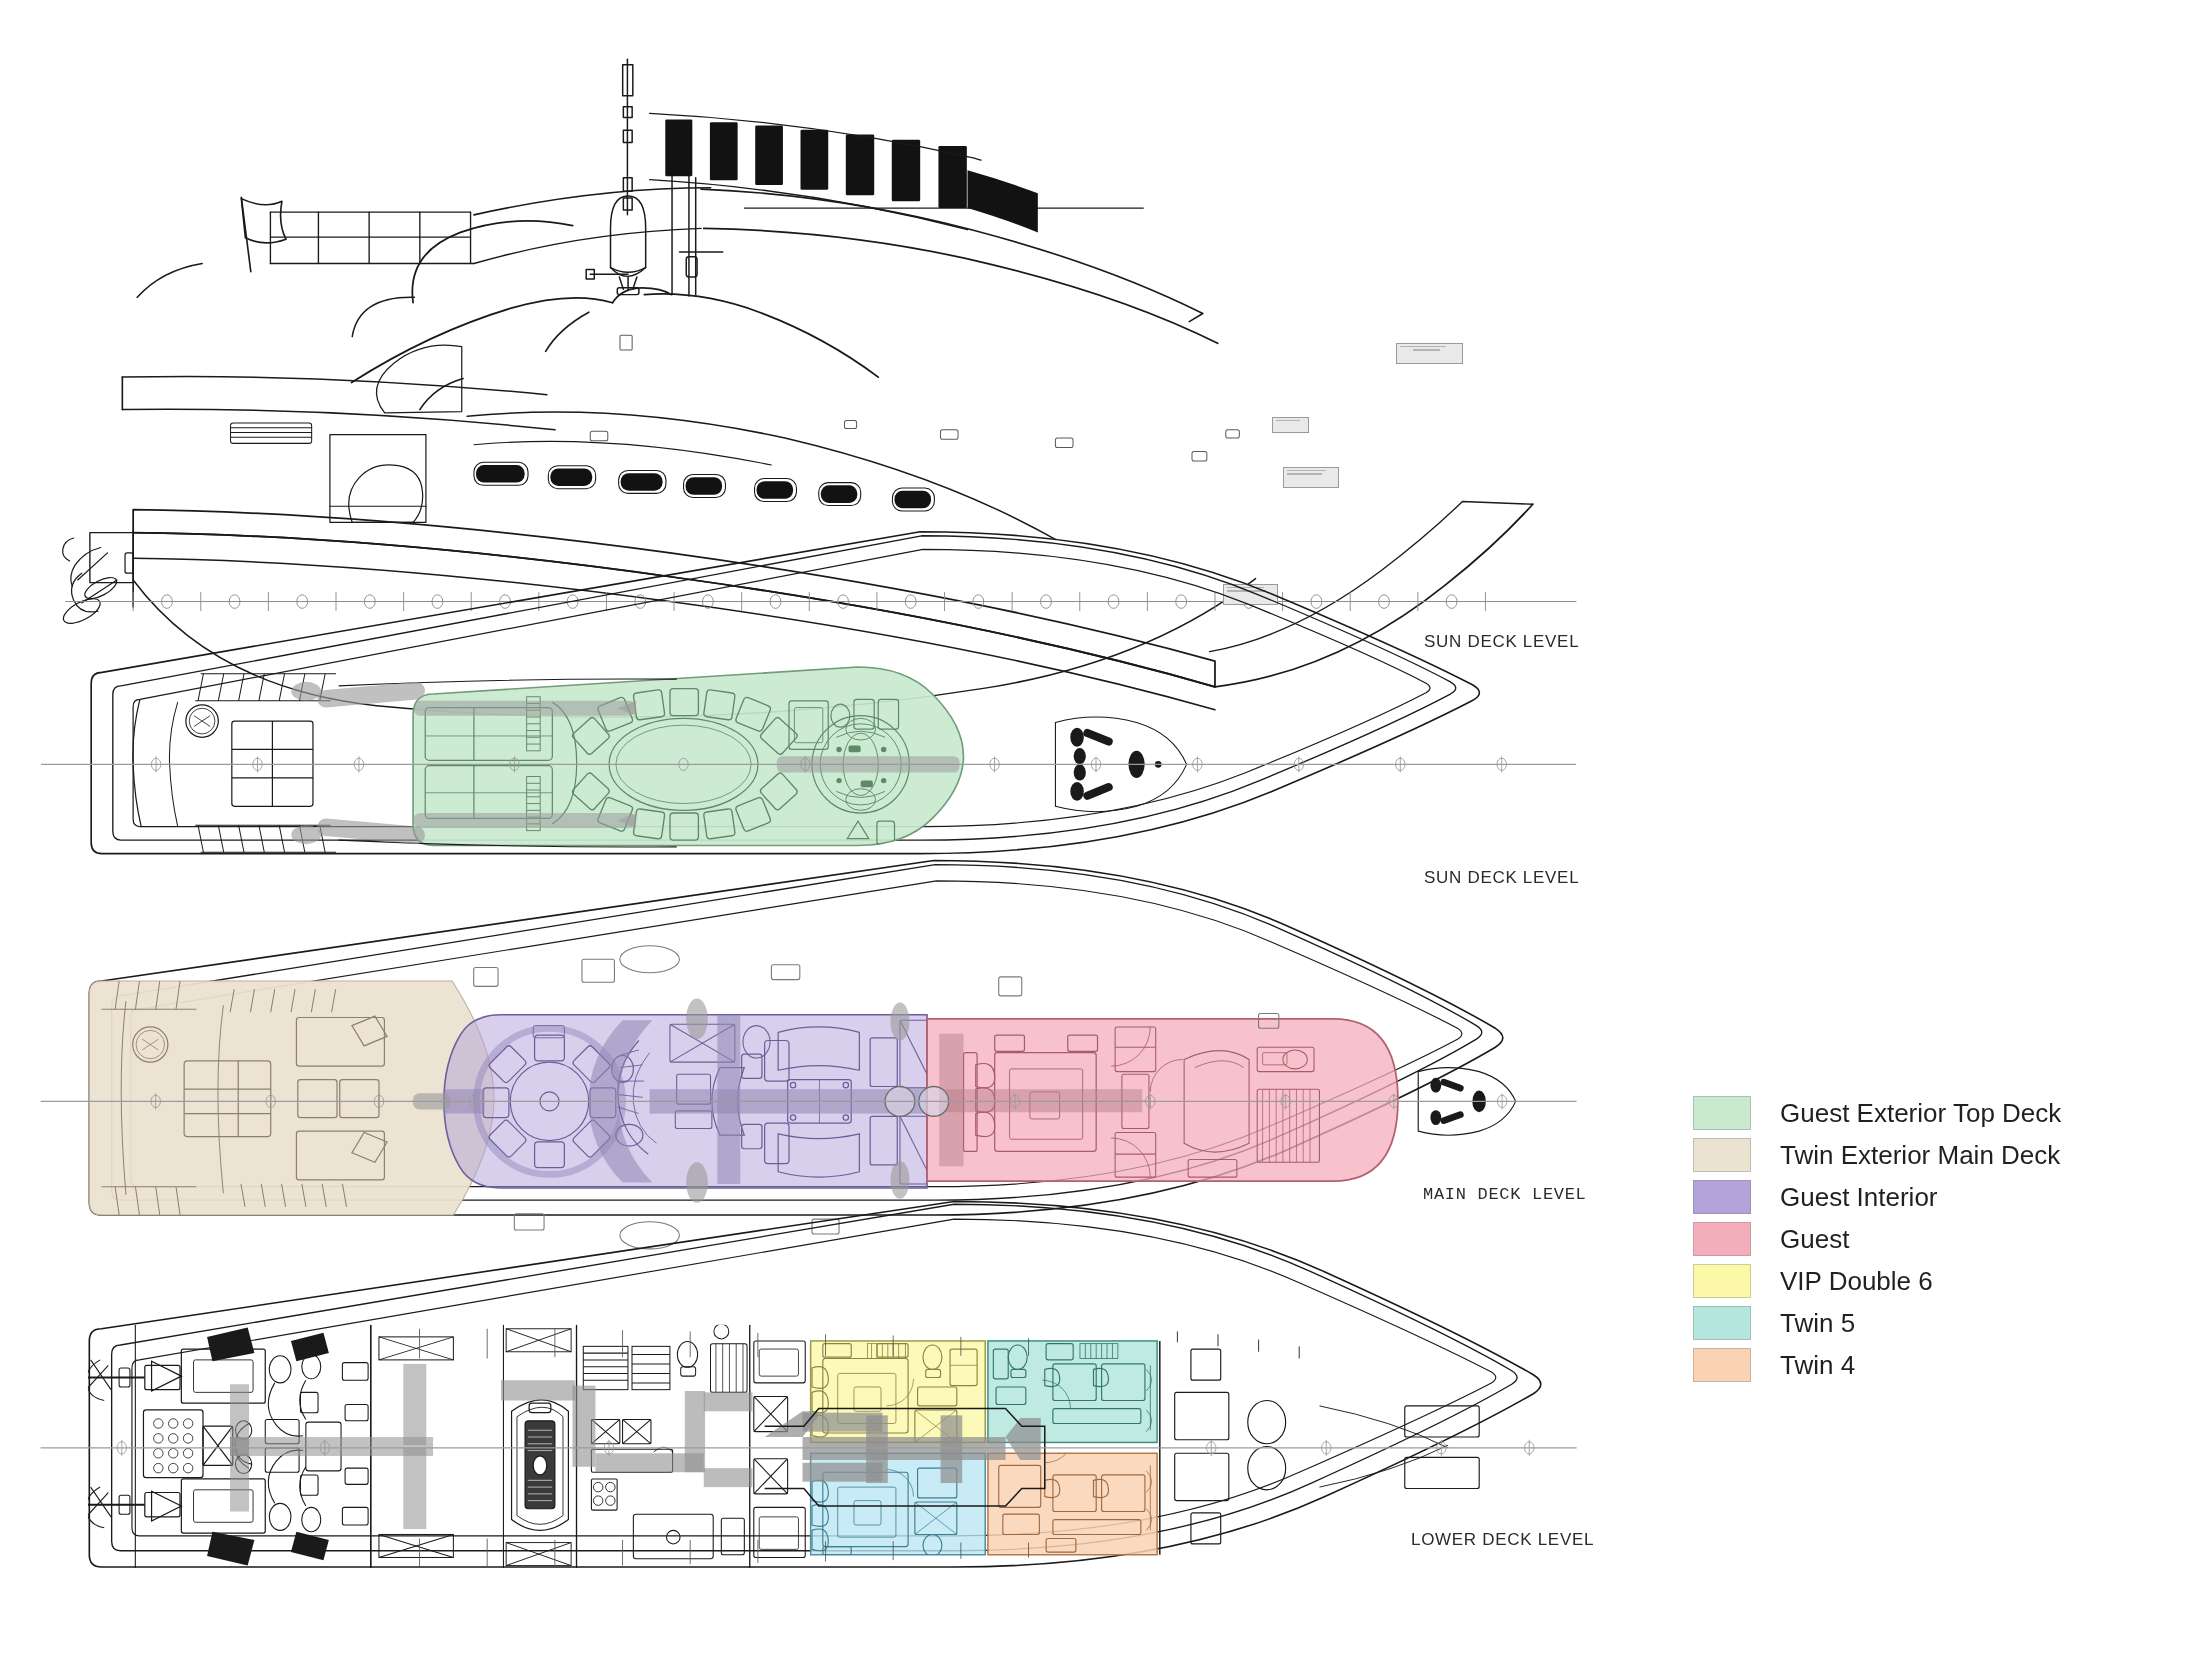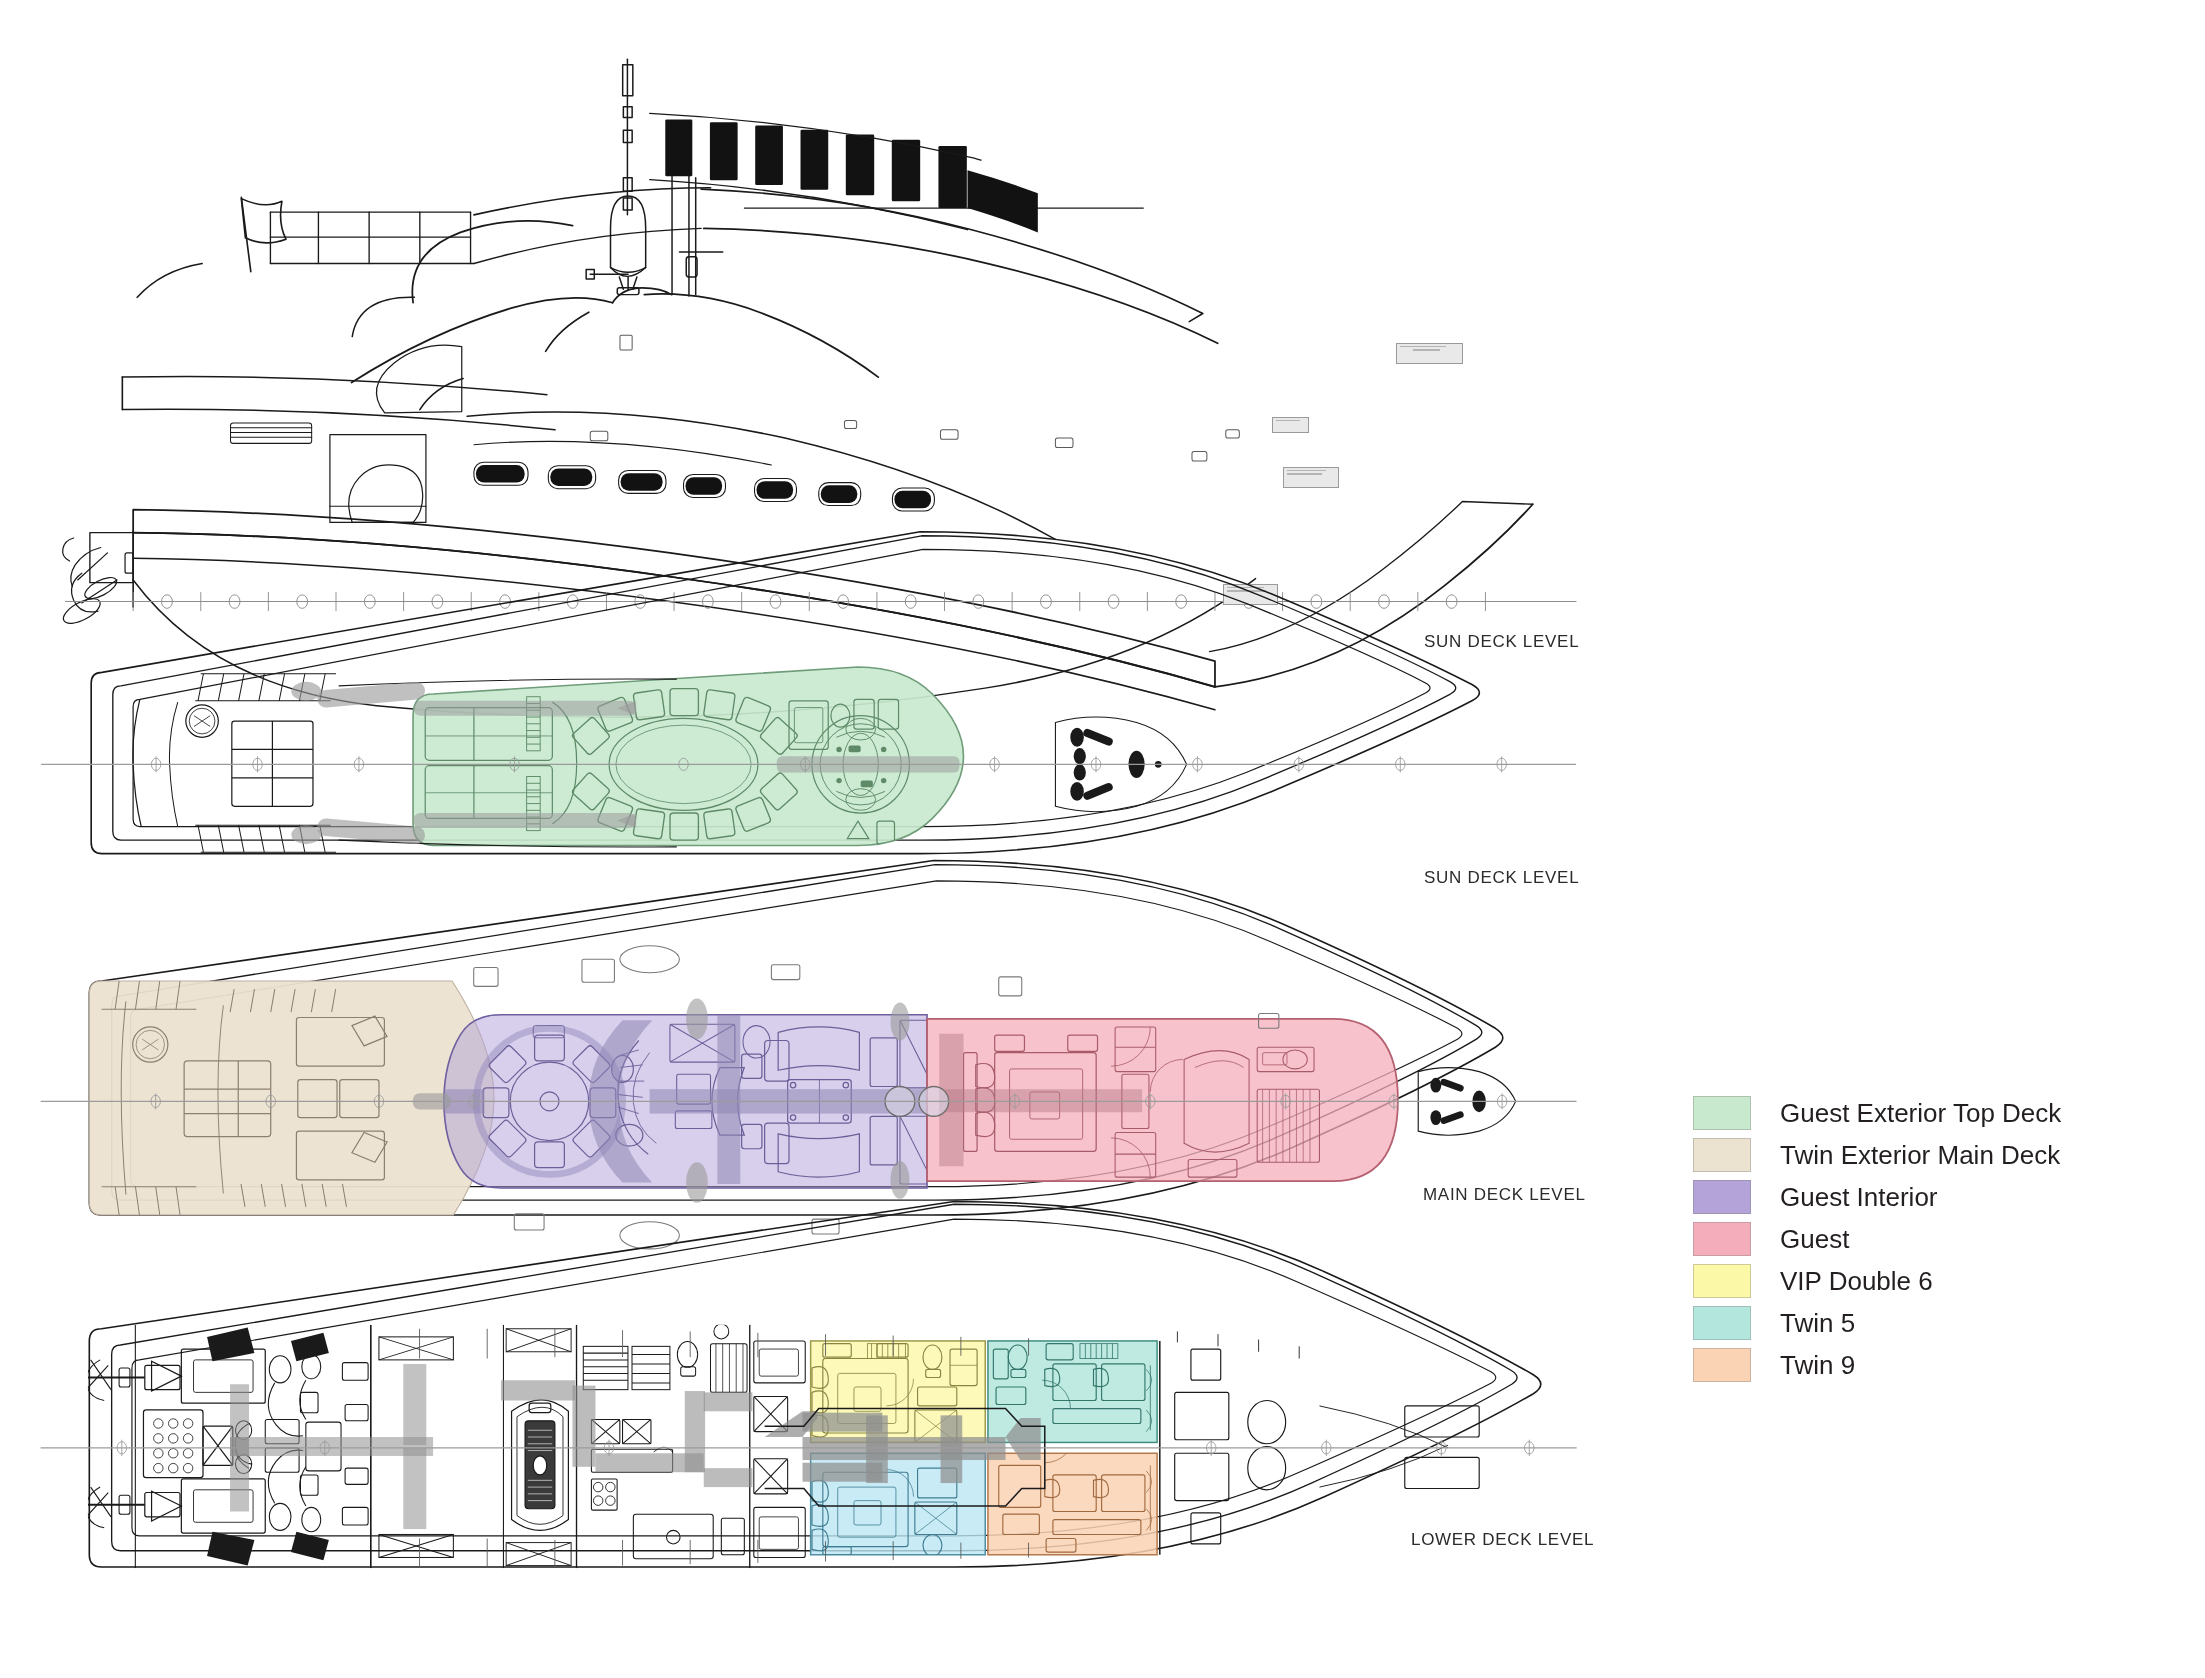--- a/index.html
+++ b/index.html
@@ -1109,21 +1109,21 @@
           <line x1="1960" y1="230" x2="1960" y2="254"></line>
             <line x1="2130" y1="230" x2="2130" y2="254"></line>
           <line x1="2260" y1="230" x2="2260" y2="254"></line>
         </g>
       </g>
     </svg>
   </div>
 
   <div class="deck-caption" style="left:1424px;top:620px;">SUN DECK LEVEL</div>
   <div class="deck-caption" style="left:1424px;top:856px;">SUN DECK LEVEL</div>
-  <div class="deck-caption" style="left:1423px;top:1173px;">MAIN DECK LEVEL</div>
+  <div class="deck-caption" style="left:1423px;top:1173px;font-family:Liberation Mono, monospace;">MAIN DECK LEVEL</div>
   <div class="deck-caption" style="left:1411px;top:1518px;">LOWER DECK LEVEL</div>
 
   <div id="legend">
     <div class="legend-row">
       <div class="legend-swatch" style="background:#c8e9ce;"></div>
       <div class="legend-label">Guest Exterior Top Deck</div>
     </div>
     <div class="legend-row">
       <div class="legend-swatch" style="background:#ece2d0;"></div>
       <div class="legend-label">Twin Exterior Main Deck</div>
@@ -1139,18 +1139,18 @@
     <div class="legend-row">
       <div class="legend-swatch" style="background:#fbf8a8;"></div>
       <div class="legend-label">VIP Double 6</div>
     </div>
     <div class="legend-row">
       <div class="legend-swatch" style="background:#b3e6dd;"></div>
       <div class="legend-label">Twin 5</div>
     </div>
     <div class="legend-row">
       <div class="legend-swatch" style="background:#fad2b4;"></div>
-      <div class="legend-label">Twin 9</div>
+      <div class="legend-label">Twin 4</div>
     </div>
   </div>
 
 </div>
 
 
 </body></html>

